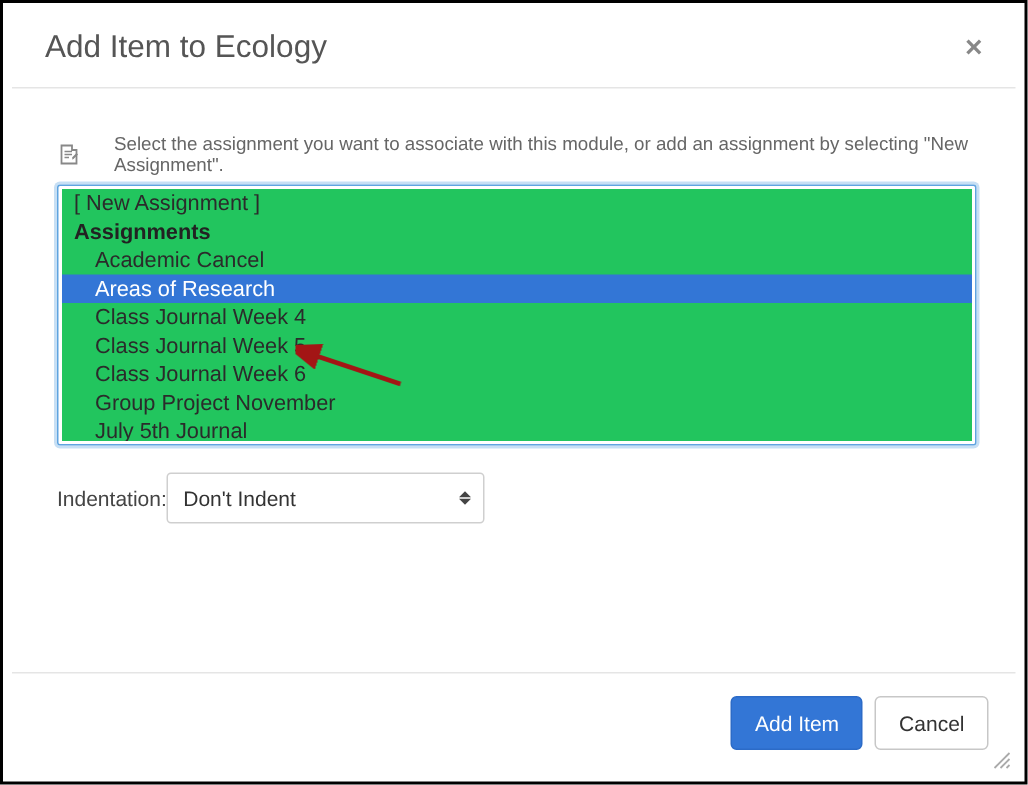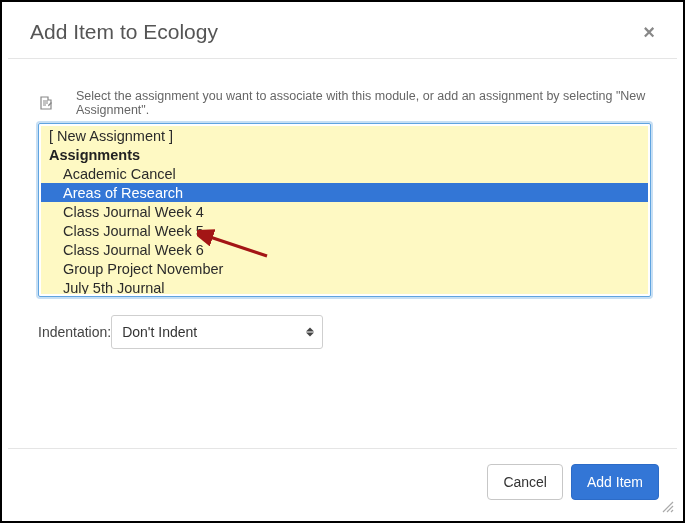--- a/index.html
+++ b/index.html
@@ -108,21 +108,21 @@
     border: 1px solid #5fa4e0;
     box-shadow: 0 0 0 2px rgba(95,164,224,0.35);
     border-radius: 2px;
     padding: 2px;
     margin-bottom: 18px;
   }
   .listbox {
     height: 168px;
     overflow-y: scroll;
     position: relative;
-    background: #fef9c3;
+    background: #22c55e;
   }
   .listbox::-webkit-scrollbar { width: 14px; }
   .listbox::-webkit-scrollbar-track { background: #f4f4f4; }
   .listbox::-webkit-scrollbar-thumb { background: #c7c7c7; border-radius: 2px; }
   .list-item {
     padding: 1.5px 8px;
     font-size: 14.5px;
     color: #2b2b2b;
     cursor: pointer;
     white-space: nowrap;
@@ -229,22 +229,22 @@
           <span class="select-caret">
             <span class="caret-up"></span>
             <span class="caret-down"></span>
           </span>
         </span>
       </div>
 
     </div>
 
     <div class="dialog-footer">
+      <button class="btn btn-primary">Add Item</button>
       <button class="btn">Cancel</button>
-      <button class="btn btn-primary">Add Item</button>
     </div>
 
     <svg class="resize-grip" viewBox="0 0 14 14">
       <line x1="3" y1="13" x2="13" y2="3" stroke="#aaa" stroke-width="1.2"></line>
       <line x1="7" y1="13" x2="13" y2="7" stroke="#aaa" stroke-width="1.2"></line>
       <line x1="11" y1="13" x2="13" y2="11" stroke="#aaa" stroke-width="1.2"></line>
     </svg>
 
   </div>
 

